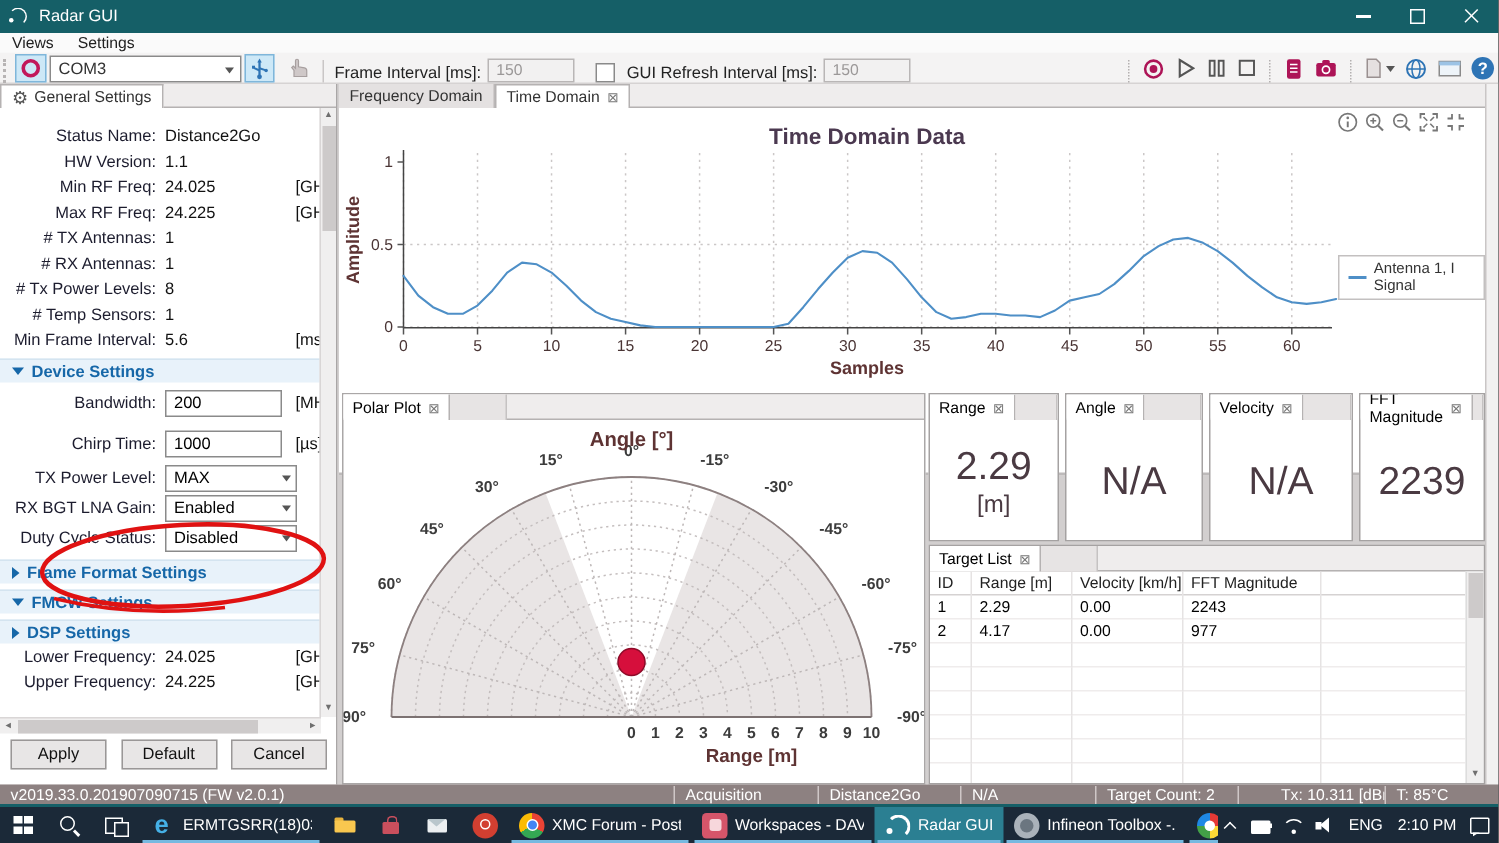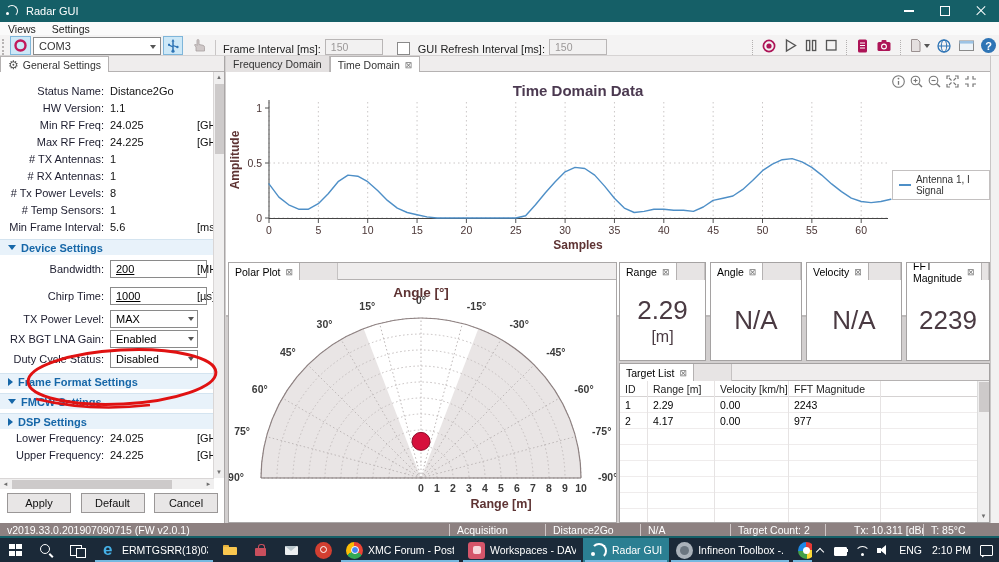--- a/index.html
+++ b/index.html
@@ -53,21 +53,21 @@
   .lp-row{position:relative;height:17px;display:flex;align-items:center;}
   .lp-label{width:104px;text-align:right;color:#1c1c2e;flex:none;}
   .lp-value{margin-left:6px;color:#111;}
   .lp-unit{position:absolute;left:197px;color:#111;}
   .sec-head{height:16px;display:flex;align-items:center;background:#e8f2fa;color:#1667a8;font-weight:bold;font-size:11px;margin-top:4px;border-top:1px solid #d4e4f0;}
   .sec-head .tri{width:0;height:0;margin:0 5px 0 8px;}
   .tri.open{border-left:4px solid transparent;border-right:4px solid transparent;border-top:5px solid #1667a8;}
   .tri.closed{border-top:4px solid transparent;border-bottom:4px solid transparent;border-left:5px solid #1667a8;}
   .ctl{height:20px;}
   .ctl.tall{height:27px;}
-  .lp-input{width:97px;height:18px;border:1px solid #8a8a8a;background:#fff;margin-left:6px;display:flex;align-items:center;padding-left:5px;text-decoration:underline;}
+  .lp-input{width:78px;height:18px;border:1px solid #8a8a8a;background:#fff;margin-left:6px;display:flex;align-items:center;padding-left:5px;}
   .lp-select{width:88px;height:18px;border:1px solid #8a8a8a;background:#fff;margin-left:6px;display:flex;align-items:center;padding-left:5px;position:relative;}
   .lp-select .chev{position:absolute;right:3px;top:6px;width:0;height:0;border-left:3.5px solid transparent;border-right:3.5px solid transparent;border-top:4px solid #555;}
   #lp-vscroll{position:absolute;right:0;top:16px;width:11px;height:406px;background:#f0efef;border-left:1px solid #d9d6d6;font-size:6px;color:#6f6f6f;text-align:center;}
   #lp-vscroll .arr{height:11px;line-height:11px;}
   #lp-vscroll .thumb{position:absolute;left:1px;top:12px;width:9px;height:70px;background:#cdcaca;}
   #lp-vscroll .arr.dn{position:absolute;bottom:0;left:0;width:100%;}
   .lp-hscroll{position:absolute;left:0;top:422px;width:214px;height:11px;background:#f0efef;border-top:1px solid #d9d6d6;font-size:6px;color:#6f6f6f;}
   .lp-hscroll .arr{position:absolute;top:0;height:11px;line-height:11px;width:11px;text-align:center;}
   .lp-hscroll .arr.rt{right:0;}
   .lp-hscroll .thumb{position:absolute;left:12px;top:1px;width:160px;height:9px;background:#cdcaca;}

